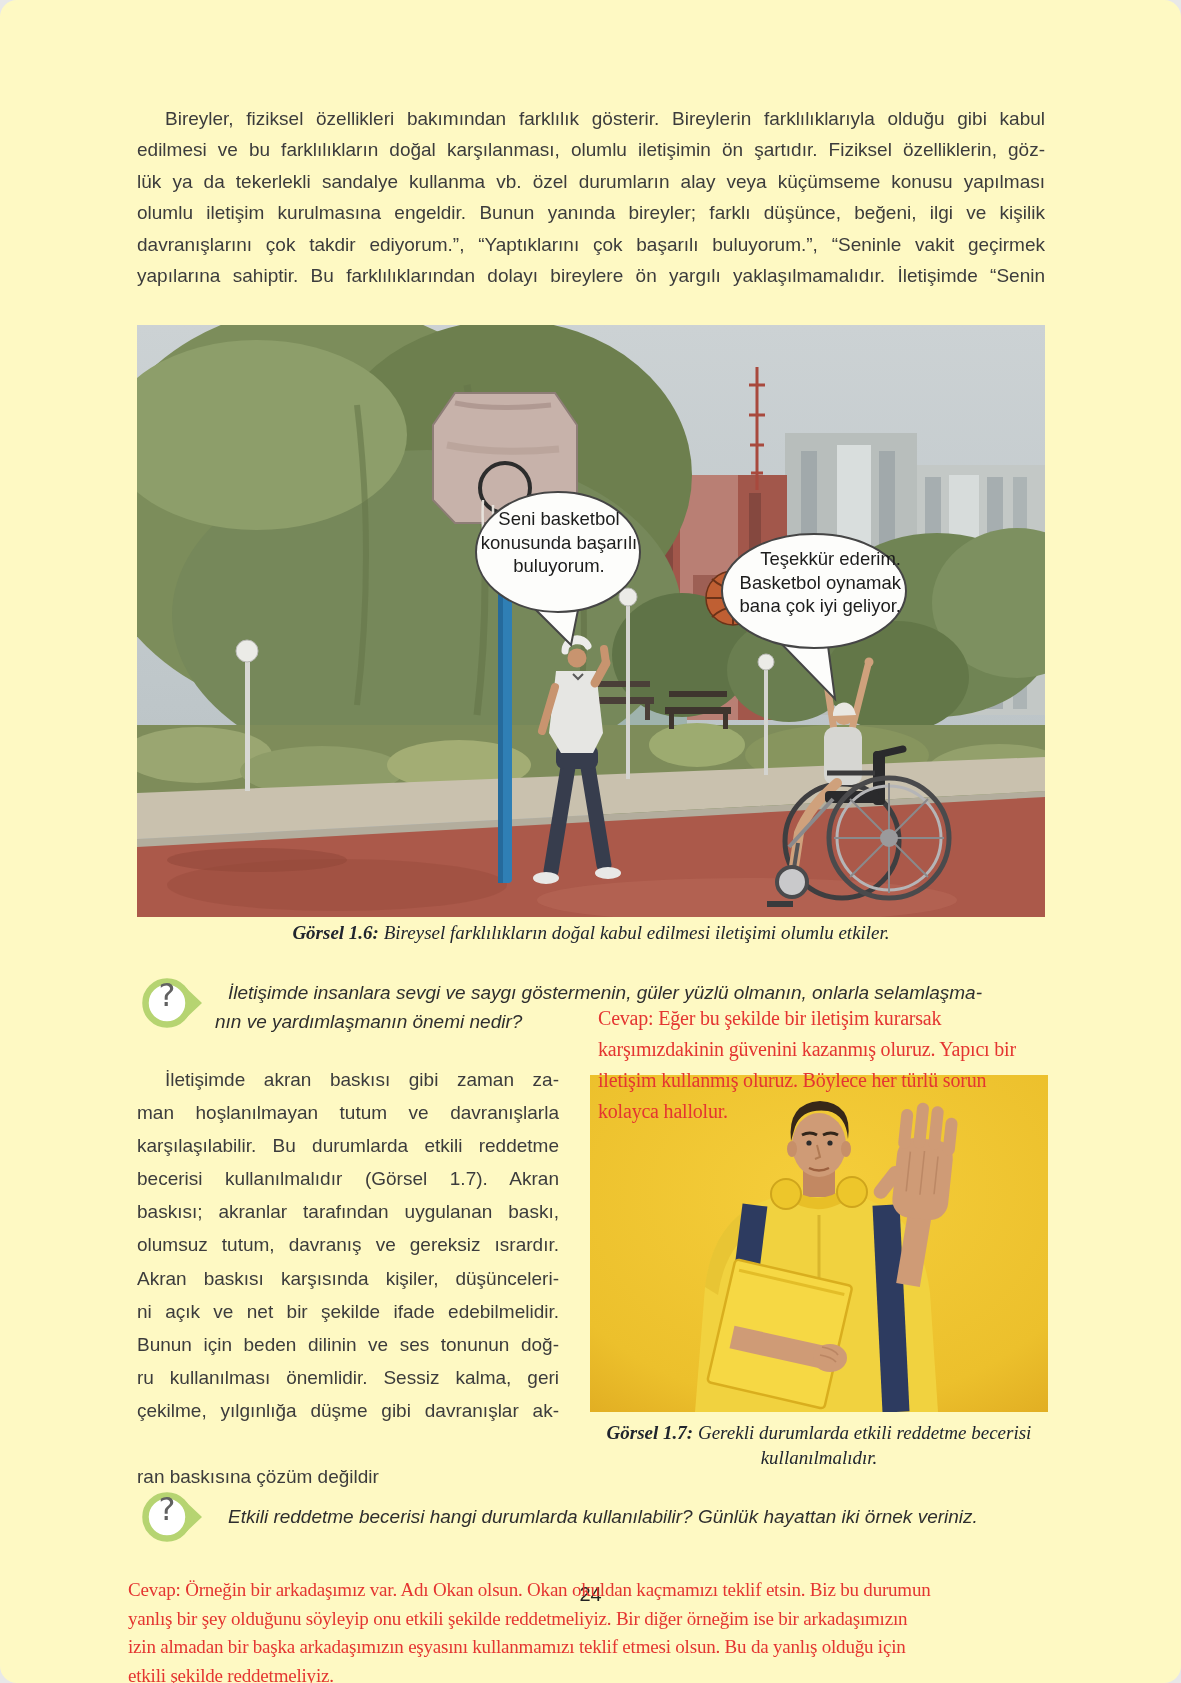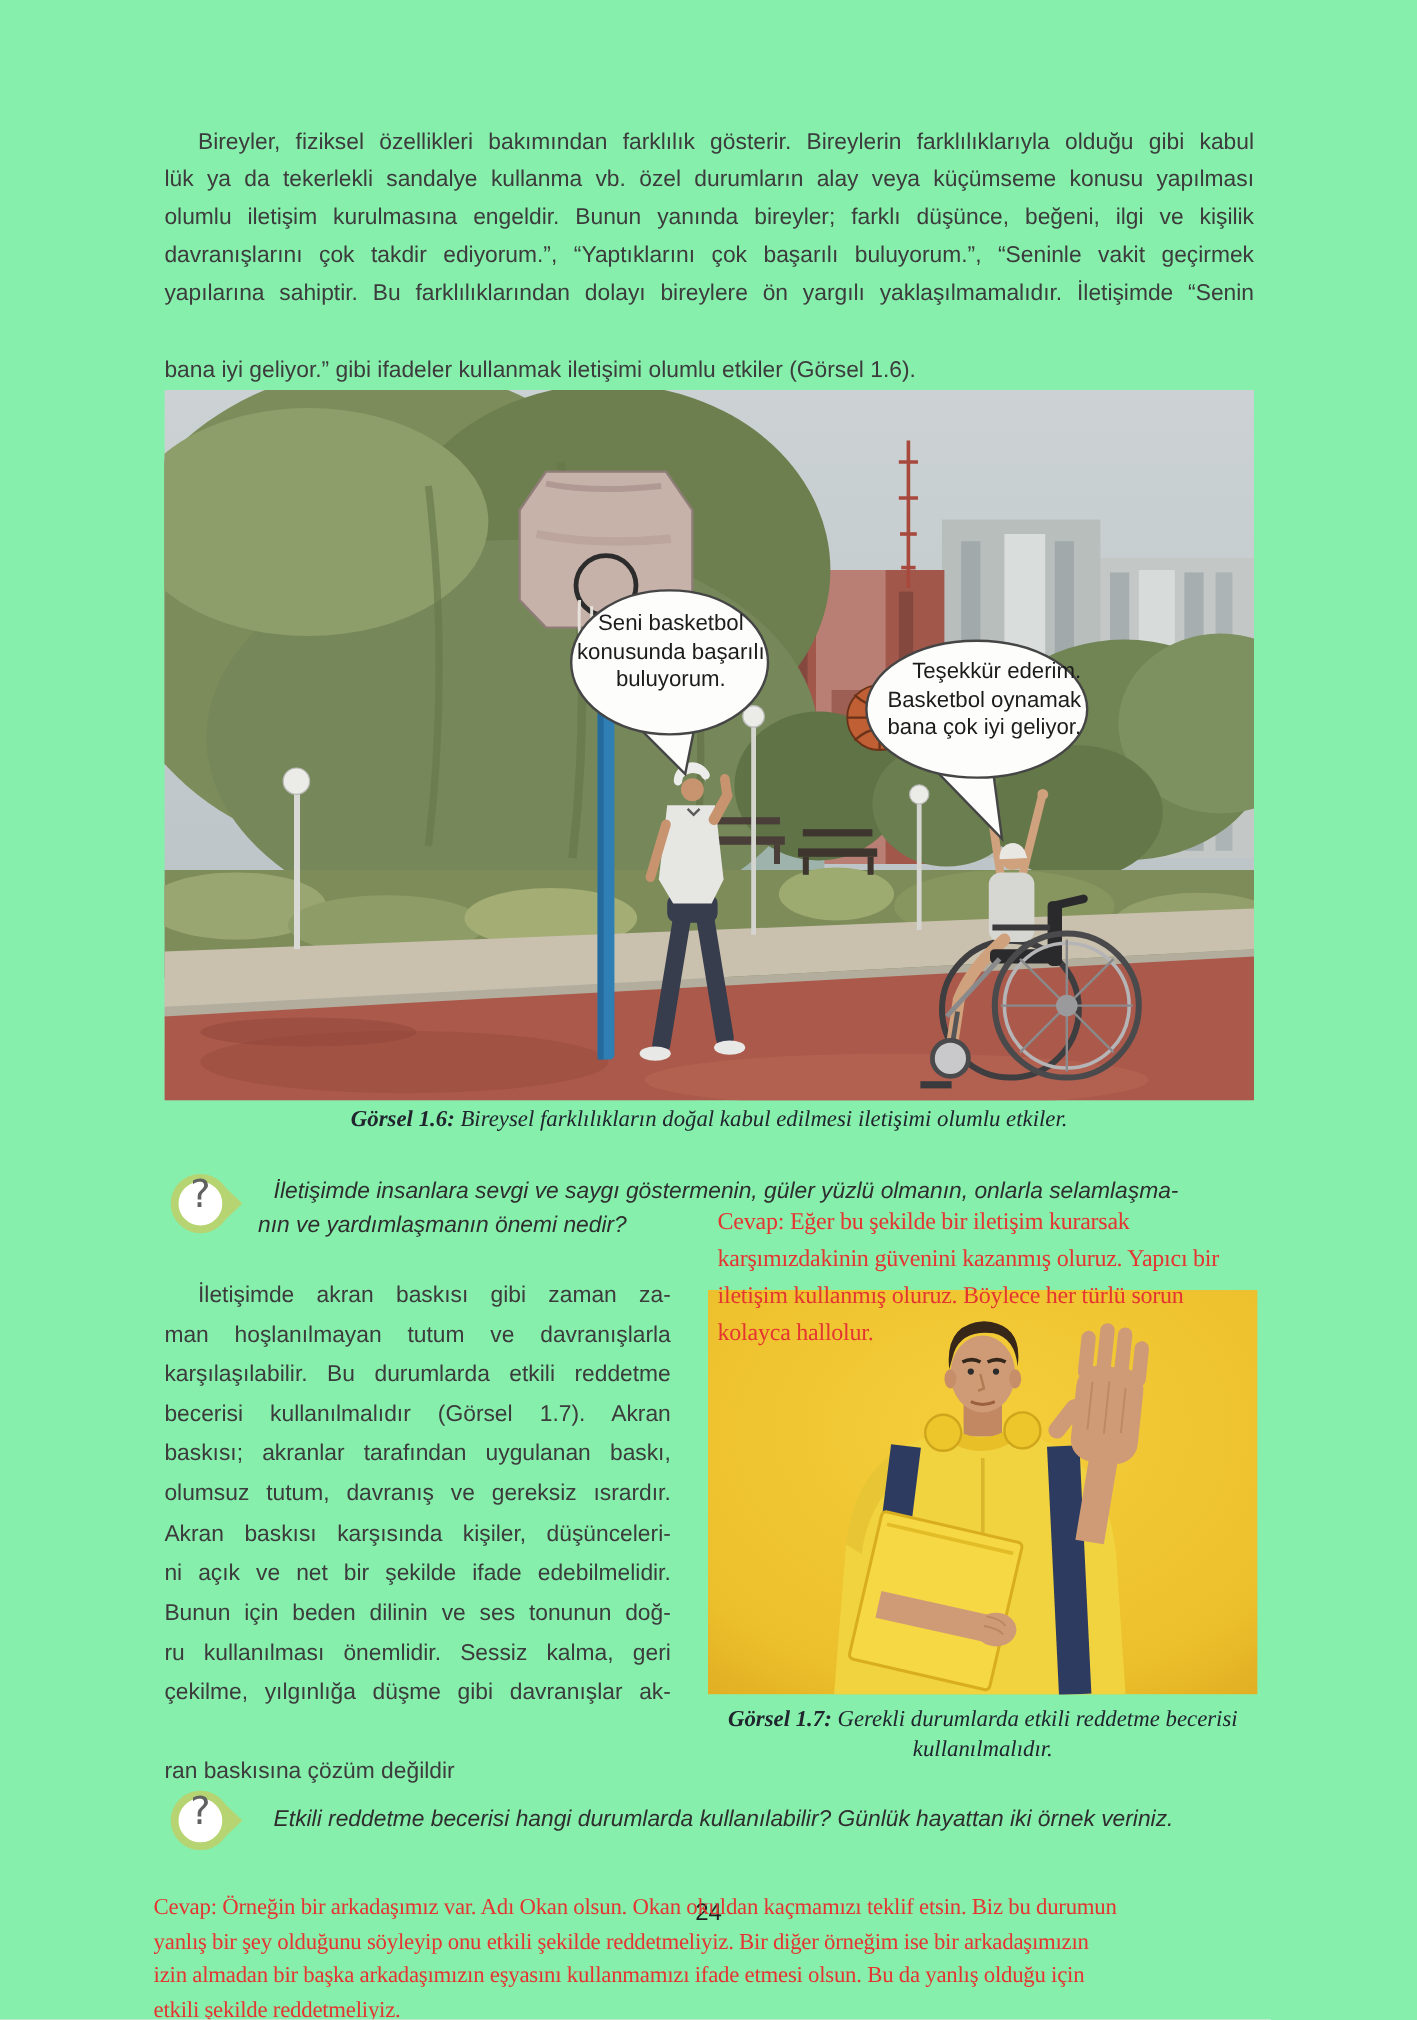--- a/index.html
+++ b/index.html
@@ -1,19 +1,19 @@
 <!DOCTYPE html>
 <html lang="tr"><head>
 <meta charset="utf-8">
 <style>
   html,body{margin:0;padding:0;background:#e8e8e8;}
   .page{
-    position:relative;width:1181px;height:1683px;background:#86efac;
+    position:relative;width:1181px;height:1683px;background:#fef9c3;
     margin:0 auto;overflow:hidden;
-    font-family:"Liberation Sans",sans-serif;color:#3a3a3a;
+    font-family:"Liberation Sans",sans-serif;color:#3a3a3a;border-radius:17px;
   }
   
   .intro{position:absolute;left:137px;top:103px;width:908px;font-size:19px;line-height:31.4px;color:#3c3c3c;}
   .jline{text-align:justify;text-align-last:justify;white-space:normal;}
   .endline{text-align:right;text-align-last:left;margin-top:33px;}
   .indent{text-indent:28px;}
 
   .leftpara{position:absolute;left:137px;top:1063px;width:422px;font-size:19px;line-height:33.1px;color:#3c3c3c;}
 
   .caption{position:absolute;font-family:"Liberation Serif",serif;font-style:italic;font-size:19px;color:#20252e;text-align:center;}
@@ -48,20 +48,21 @@
   .bt1{left:340px;top:182px;width:164px;}
   .bt2{left:592px;top:222px;width:172px;text-align:right;}
 </style>
 </head>
 <body>
 
 <div class="page">
 
   <div class="intro">
     <div class="jline indent">Bireyler, fiziksel özellikleri bakımından farklılık gösterir. Bireylerin farklılıklarıyla olduğu gibi kabul</div>
+    <div class="jline">edilmesi ve bu farklılıkların doğal karşılanması, olumlu iletişimin ön şartıdır. Fiziksel özelliklerin, göz-</div>
     <div class="jline">lük ya da tekerlekli sandalye kullanma vb. özel durumların alay veya küçümseme konusu yapılması</div>
     <div class="jline">olumlu iletişim kurulmasına engeldir. Bunun yanında bireyler; farklı düşünce, beğeni, ilgi ve kişilik</div>
     <div class="jline">davranışlarını çok takdir ediyorum.”, “Yaptıklarını çok başarılı buluyorum.”, “Seninle vakit geçirmek</div>
     <div class="jline">yapılarına sahiptir. Bu farklılıklarından dolayı bireylere ön yargılı yaklaşılmamalıdır. İletişimde “Senin</div>
     <div class="endline">bana iyi geliyor.” gibi ifadeler kullanmak iletişimi olumlu etkiler (Görsel 1.6).</div>
   </div>
 
   <div class="fig1">
     <svg viewBox="0 0 908 592" width="908" height="592">
       <defs>
@@ -351,17 +352,17 @@
     </svg>
     <span class="glyph">?</span>
   </div>
   <div class="qtext q2">Etkili reddetme becerisi hangi durumlarda kullanılabilir? Günlük hayattan iki örnek veriniz.</div>
 
   <div class="pagenum">24</div>
 
   <div class="redtext red2">
     <div>Cevap: Örneğin bir arkadaşımız var. Adı Okan olsun. Okan okuldan kaçmamızı teklif etsin. Biz bu durumun</div>
     <div>yanlış bir şey olduğunu söyleyip onu etkili şekilde reddetmeliyiz. Bir diğer örneğim ise bir arkadaşımızın</div>
-    <div>izin almadan bir başka arkadaşımızın eşyasını kullanmamızı ifade etmesi olsun. Bu da yanlış olduğu için</div>
+    <div>izin almadan bir başka arkadaşımızın eşyasını kullanmamızı teklif etmesi olsun. Bu da yanlış olduğu için</div>
     <div>etkili şekilde reddetmeliyiz.</div>
   </div>
 
 </div>
 
 </body></html>

